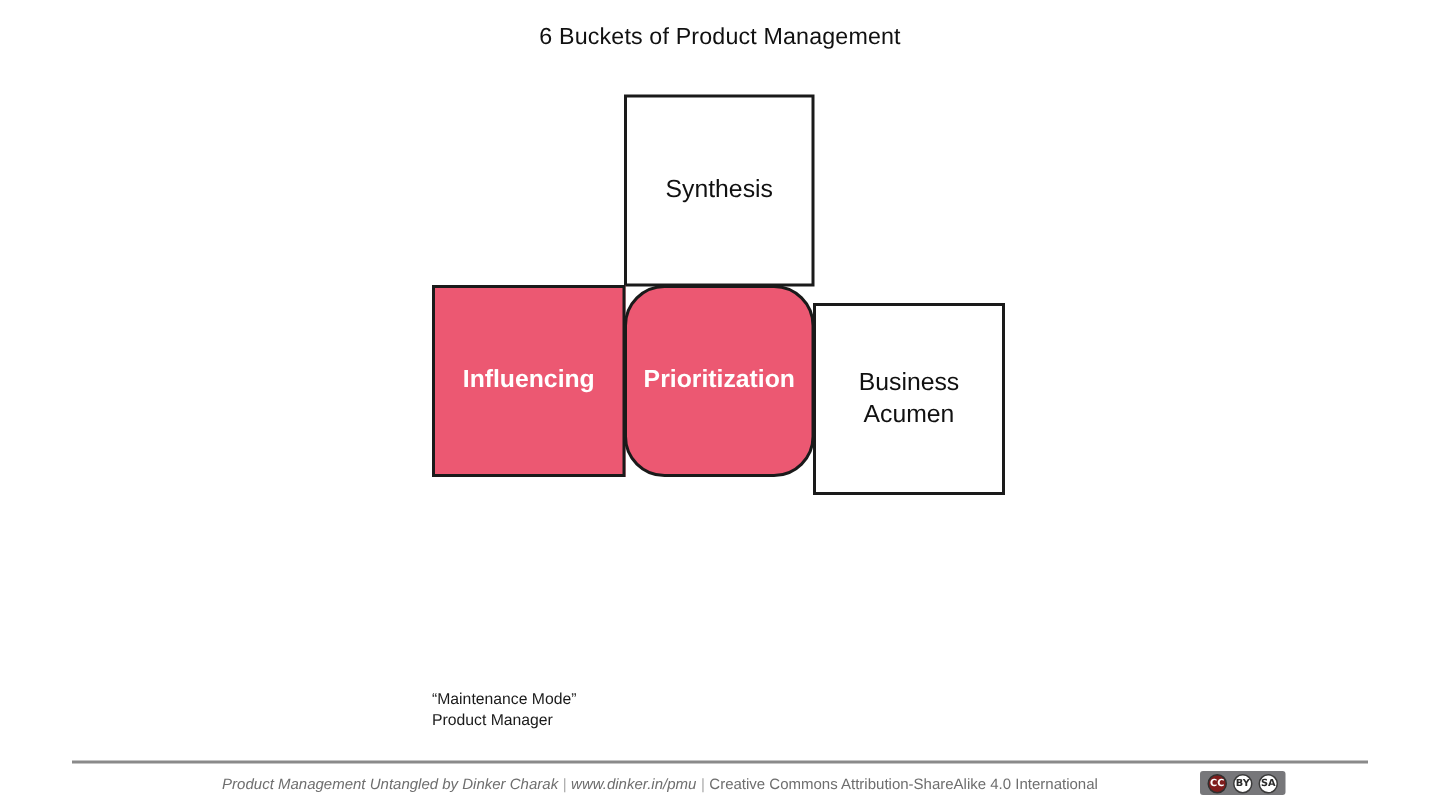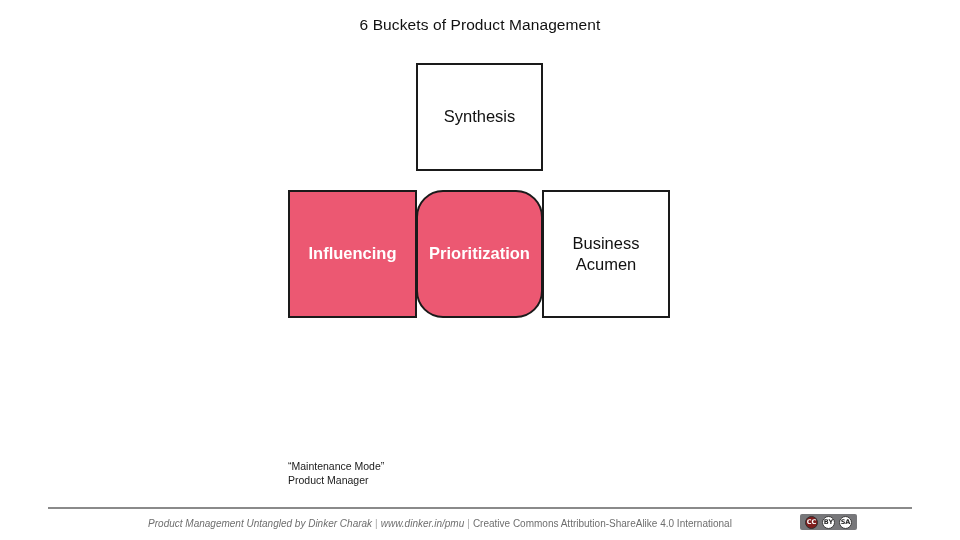--- a/index.html
+++ b/index.html
@@ -56,29 +56,29 @@
     font-size: 16.5px;
     font-weight: 400;
   }
   .cell.pink {
     background: #ec5872;
     color: #ffffff;
     font-size: 16.5px;
     font-weight: bold;
   }
 
-  .cell-synthesis      { left: 128px; top: 0px;   width: 127px; height: 108px; }
+  .cell-synthesis      { left: 128px; top: 0px;   width: 127px; height: 128px; }
   .cell-influencing    { left: 0px;   top: 127px; width: 129px; height: 128px; }
   .cell-prioritization { left: 128px; top: 127px; width: 127px; height: 128px; }
   .cell-business       { left: 254px; top: 127px; width: 128px; height: 128px; }
   .cell-domain         { left: 128px; top: 254px; width: 127px; height: 128px; }
 
   
   .cell-synthesis      { z-index: 1; }
-  .cell-business       { z-index: 1; }
+  .cell-business       { z-index: 1; margin-top: 12px; }
   .cell-influencing    { z-index: 2; }
   .cell-domain         { z-index: 2; }
   .cell-prioritization { z-index: 3; border-radius: 27px; }
 
   
   .caption {
     position: absolute;
     left: 288px;
     top: 459px;
     width: 382px;

